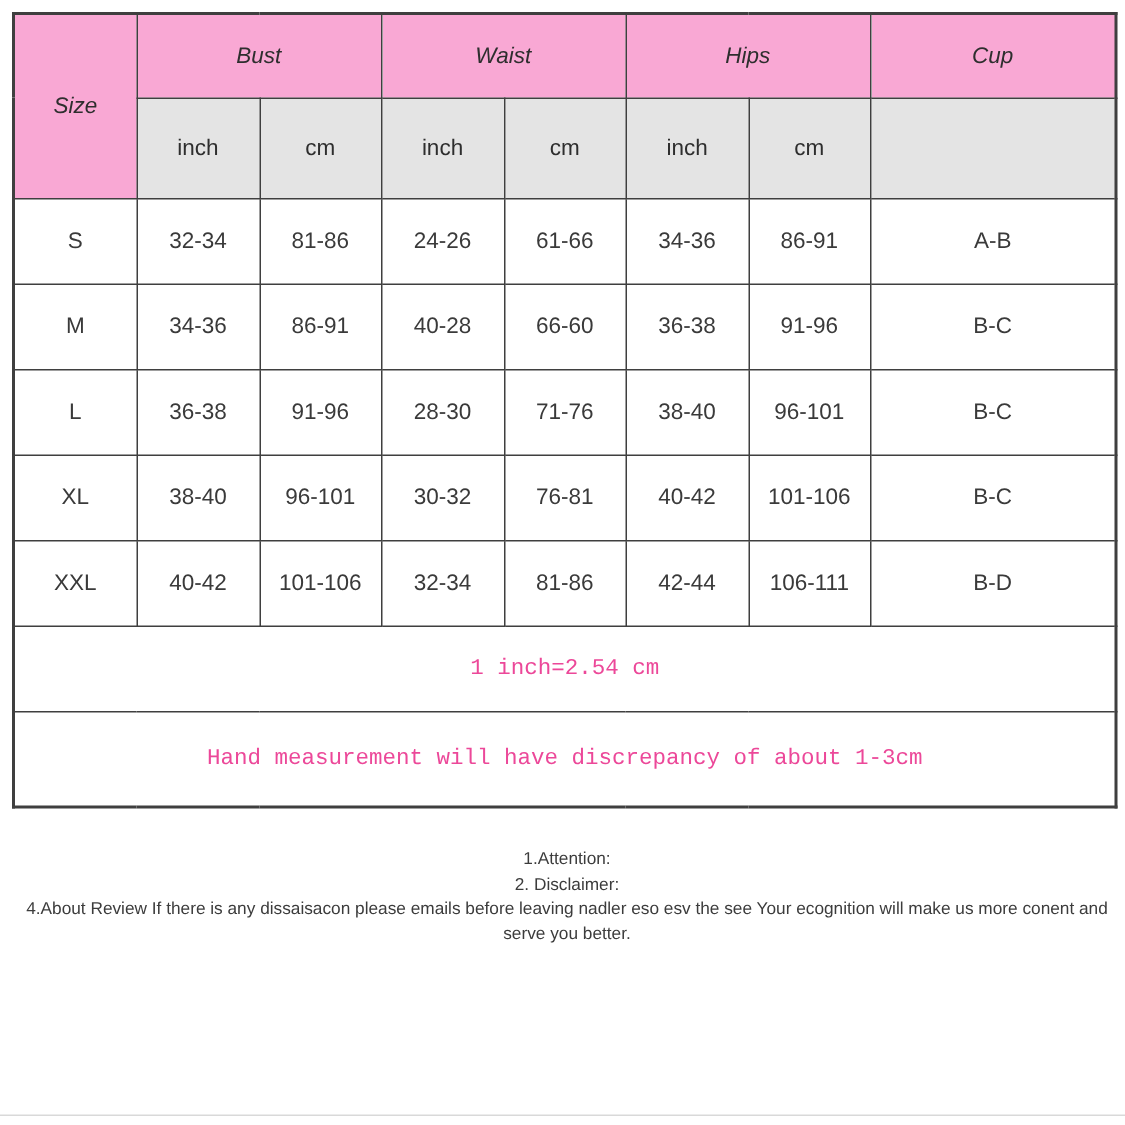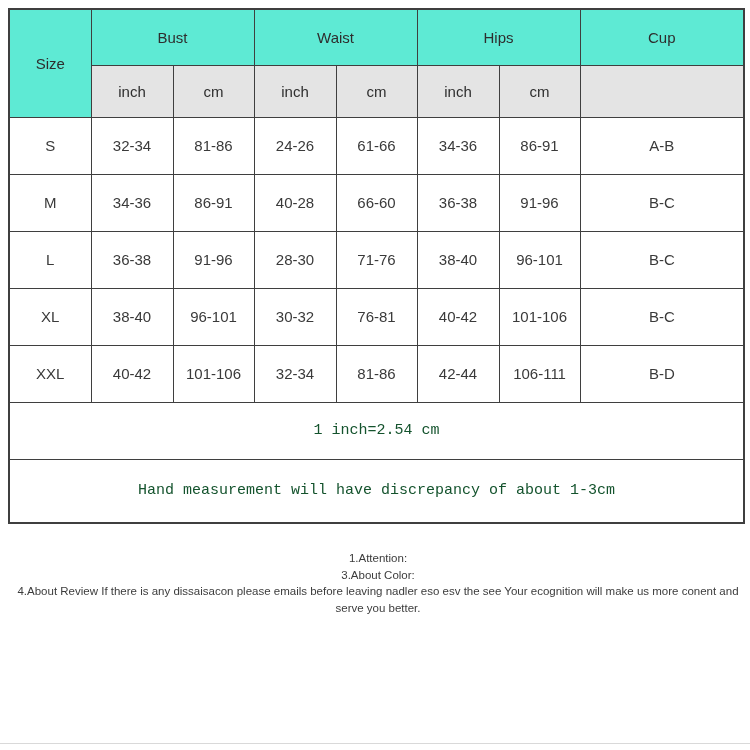--- a/index.html
+++ b/index.html
@@ -23,41 +23,42 @@
   table.size-chart td, table.size-chart th {
     border: 1px solid #3f3f3f;
     text-align: center;
     vertical-align: middle;
     font-size: 15px;
     font-weight: normal;
     overflow: hidden;
   }
   table.size-chart { border: 2px solid #3f3f3f; }
   .hdr {
-    background: #5eead4;
+    background: #f9a8d4;
     font-weight: bold;
     font-size: 15px;
     color: #2e2e2e;
+    font-style: italic;
   }
   .subhdr {
     background: #e4e4e4;
     font-weight: normal;
     font-size: 15px;
     color: #2e2e2e;
   }
   tr.hrow1 { height: 56px; }
-  tr.hrow2 { height: 52px; }
+  tr.hrow2 { height: 67px; }
   tr.drow  { height: 57px; }
   tr.note-row1 { height: 57px; }
   tr.note-row2 { height: 64px; padding-left: 28px; }
   .mono-note {
     font-family: "Liberation Mono", "DejaVu Sans Mono", monospace;
     font-weight: bold;
     font-size: 16px;
-    color: #14532d;
+    color: #ec4899;
     letter-spacing: 0px;
   }
   .footnotes {
     margin-top: 26px;
     width: 740px;
     font-size: 11.5px;
     line-height: 16.5px;
     color: #3c3c3c;
     text-align: center;
   }
@@ -163,18 +164,18 @@
       <td colspan="8" class="mono-note">1 inch=2.54 cm</td>
     </tr>
     <tr class="note-row2">
       <td colspan="8" class="mono-note">Hand measurement will have discrepancy of about 1-3cm</td>
     </tr>
   </tbody>
     </table>
 
   <div class="footnotes">
     <p>1.Attention:</p>
-    <p>3.About Color:</p>
+    <p>2. Disclaimer:</p>
     <p>4.About Review If there is any dissaisacon please emails before leaving nadler eso esv the see Your ecognition will make us more conent and serve you better.</p>
   </div>
 
   <div class="bottom-rule"></div>
 </div>
 
 </body></html>

